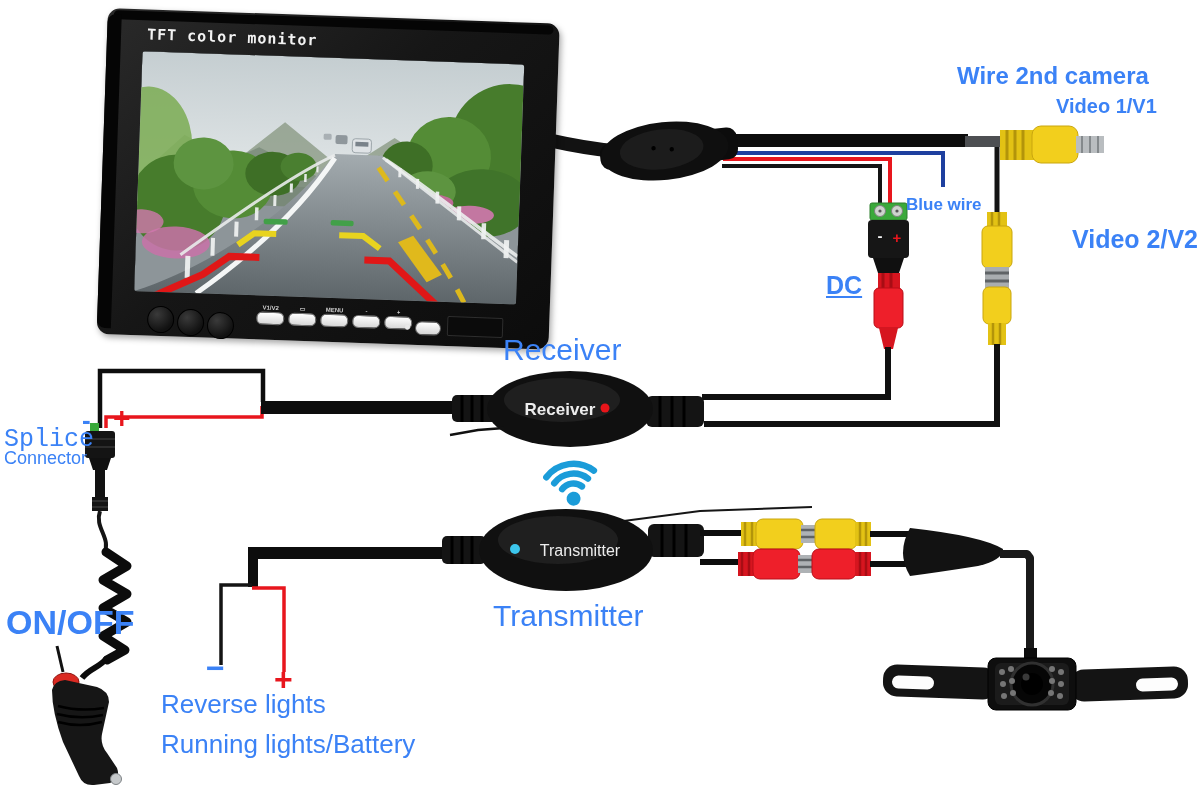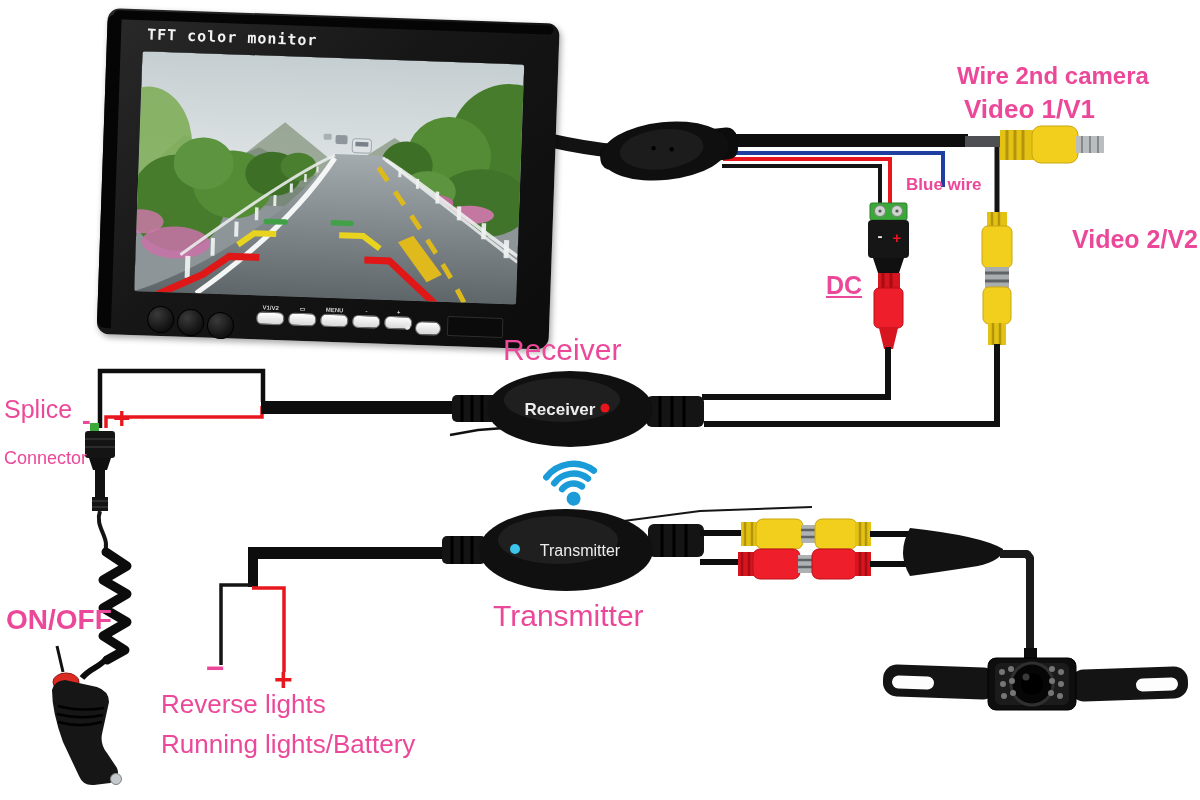--- a/index.html
+++ b/index.html
@@ -1,18 +1,18 @@
 <!DOCTYPE html>
 <html><head>
 <meta charset="utf-8">
 <style>
   html,body{margin:0;padding:0;background:#fff;}
   .canvas{position:relative;width:1200px;height:800px;background:#fff;overflow:hidden;
           font-family:"Liberation Sans", sans-serif;color:#111;}
-  .lbl{position:absolute;white-space:nowrap;line-height:1.05;color:#ec4899;}
+  .lbl{position:absolute;white-space:nowrap;line-height:1.05;color:#3b82f6;}
   .bold{font-weight:700;}
   .red{color:#e8161d;}
   svg{position:absolute;left:0;top:0;}
   
   .monitor{position:absolute;left:108px;top:8px;width:452px;height:326px;
            background:linear-gradient(135deg,#2a2a2a 0%,#161616 45%,#0c0c0c 100%);
            border-radius:12px;transform:rotate(2deg);transform-origin:top left;
            box-shadow:2px 3px 6px rgba(0,0,0,.35);}
   .monitor .visor{position:absolute;left:6px;top:2px;right:6px;height:9px;background:#050505;border-radius:8px;}
   .monitor .side{position:absolute;left:0;top:6px;width:14px;bottom:6px;background:#050505;border-radius:8px 0 0 8px;}
@@ -361,29 +361,29 @@
             <div class="pill"></div>
           </div>
       </div>
       <div class="pwr-dot"></div>
       <div class="pwr-pill"></div>
       <div class="ir-window"></div>
     </div>
   </div>
 
   <div class="lbl bold" style="left:957px;top:63px;font-size:24px;">Wire 2nd camera</div>
-  <div class="lbl bold" style="left:964px;top:96px;font-size:26px;">Video 1/V1</div>
-  <div class="lbl bold" style="left:906px;top:176px;font-size:17px;">Blue wire</div>
+  <div class="lbl bold" style="left:1056px;top:96px;font-size:20px;">Video 1/V1</div>
+  <div class="lbl bold" style="left:906px;top:196px;font-size:17px;">Blue wire</div>
   <div class="lbl bold" style="left:1072px;top:226px;font-size:25px;">Video 2/V2</div>
   <div class="lbl bold" style="left:826px;top:272px;font-size:25px;text-decoration:underline;">DC</div>
   <div class="lbl" style="left:503px;top:334px;font-size:30px;">Receiver</div>
   <div class="lbl" style="left:493px;top:600px;font-size:30px;">Transmitter</div>
-  <div class="lbl" style="left:4px;top:396px;font-size:25px;">Splice</div>
+  <div class="lbl" style="left:4px;top:427px;font-size:25px;font-family:Liberation Mono, monospace;">Splice</div>
   <div class="lbl" style="left:4px;top:449px;font-size:18px;">Connector</div>
   <div class="lbl bold" style="left:82px;top:407px;font-size:26px;">-</div>
   <div class="lbl bold red" style="left:113px;top:402px;font-size:30px;">+</div>
-  <div class="lbl bold" style="left:6px;top:605px;font-size:28px;">ON/OFF</div>
+  <div class="lbl bold" style="left:6px;top:605px;font-size:34px;">ON/OFF</div>
   <div class="lbl bold" style="left:206px;top:652px;font-size:32px;">−</div>
   <div class="lbl bold red" style="left:274px;top:663px;font-size:32px;">+</div>
   <div class="lbl" style="left:161px;top:731px;font-size:26px;">Running lights/Battery</div>
   <div class="lbl" style="left:161px;top:691px;font-size:26px;">Reverse lights</div>
 
 </div>
 
 </body></html>

